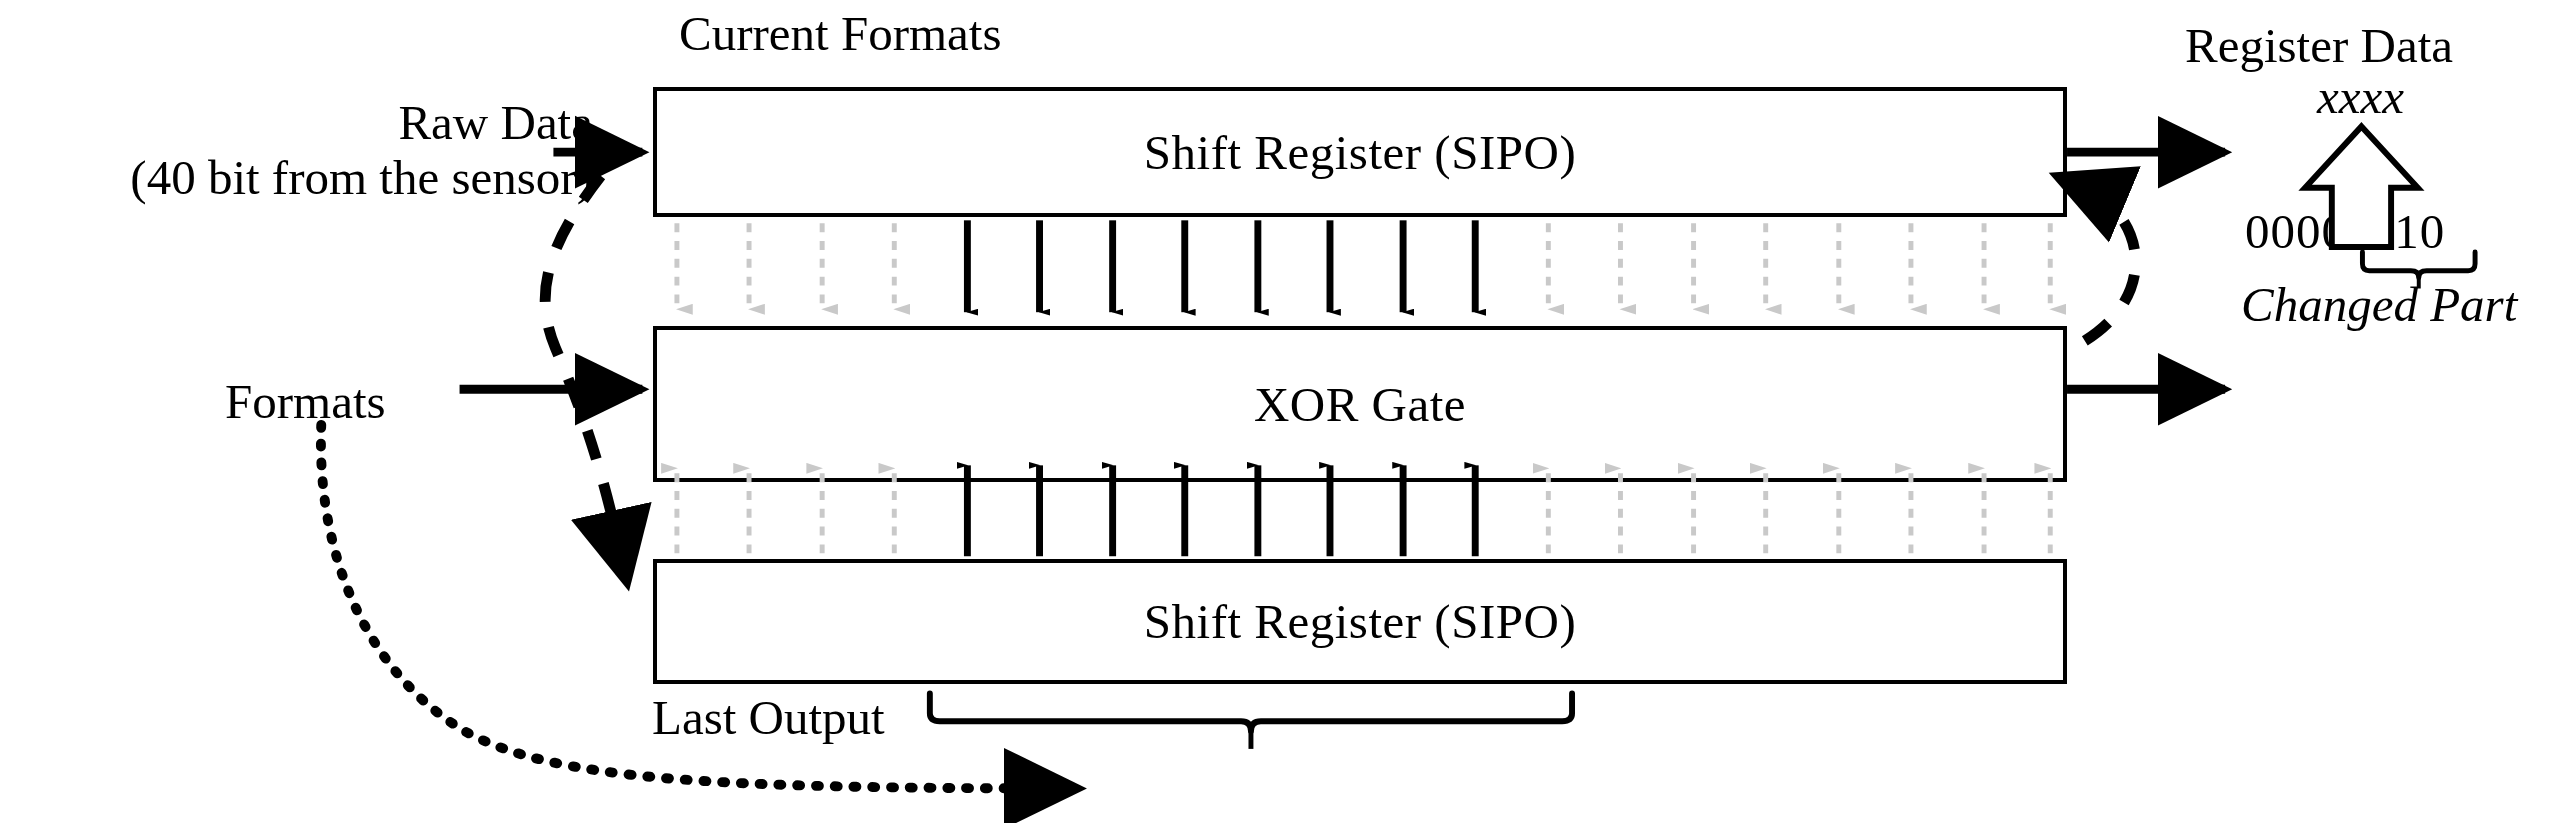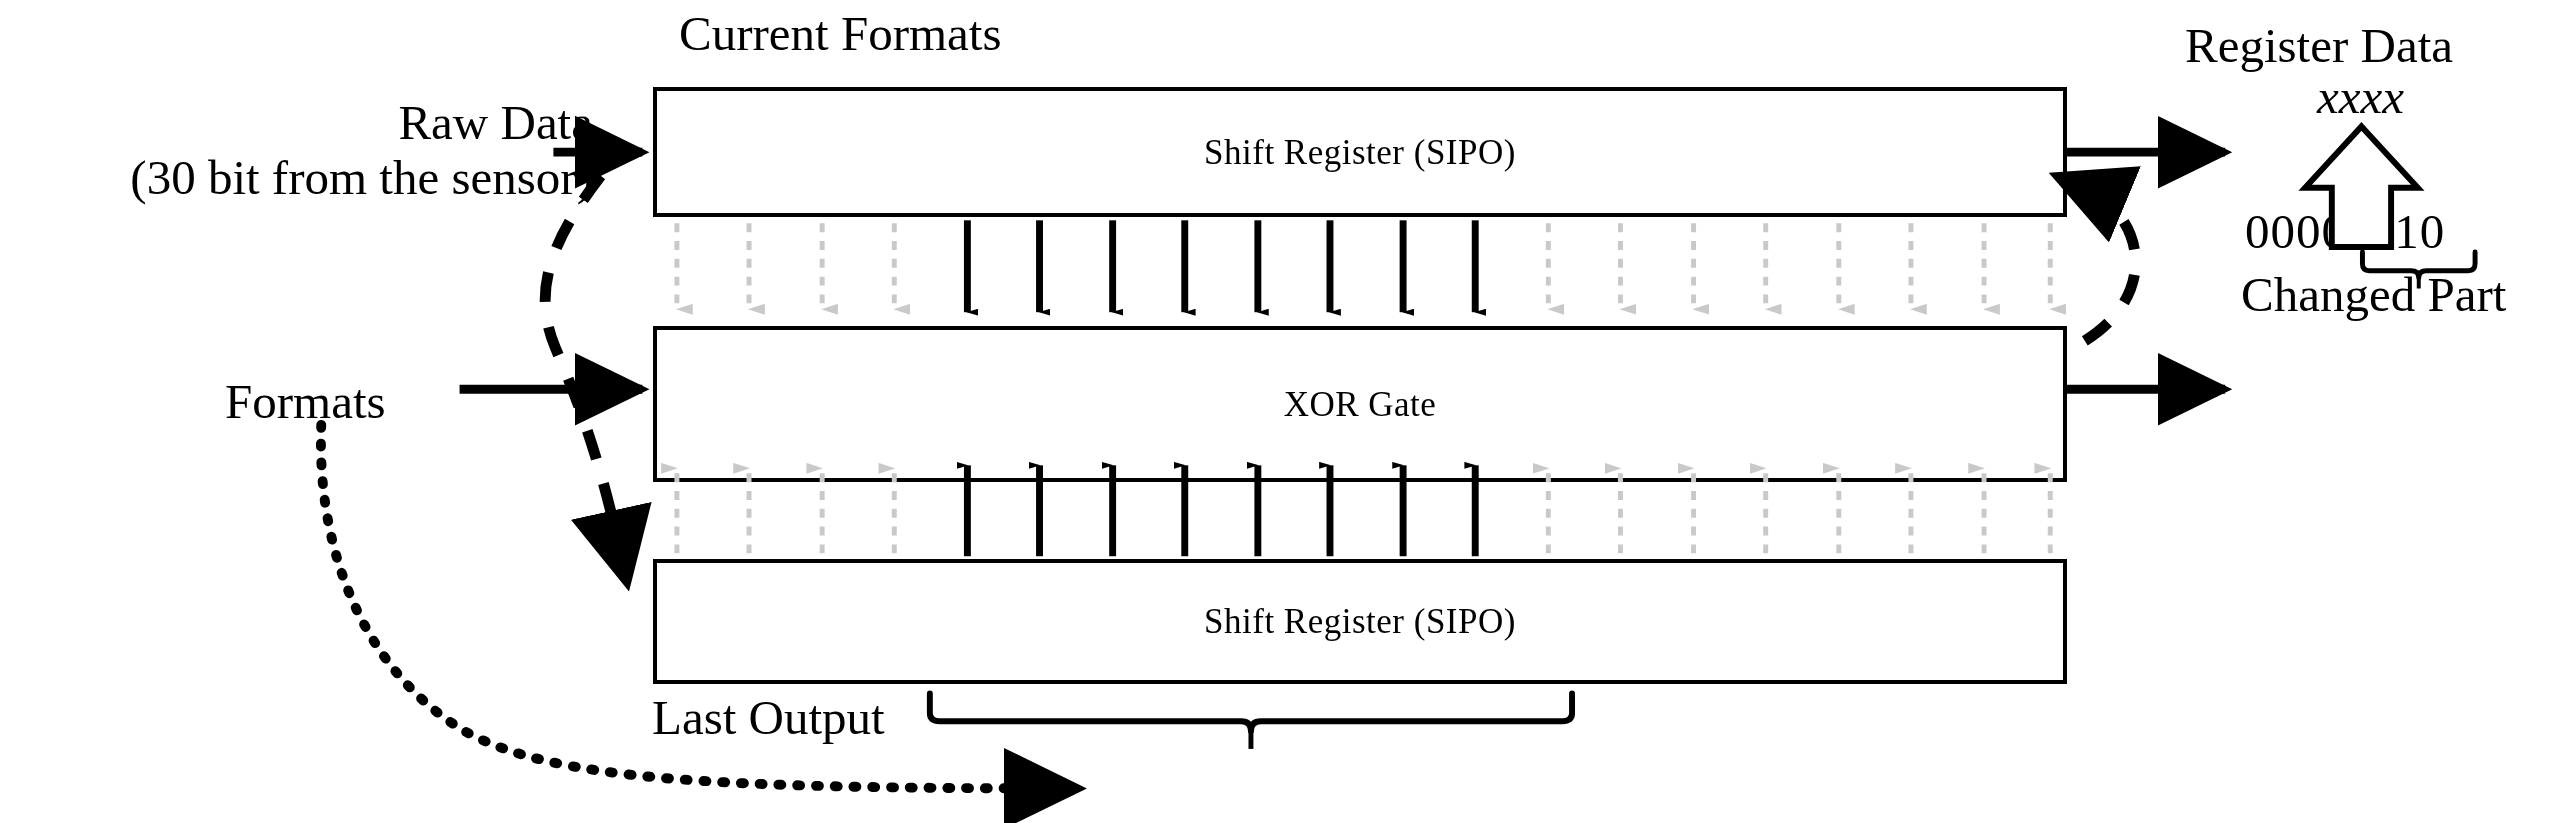--- a/index.html
+++ b/index.html
@@ -1,20 +1,20 @@
 <!DOCTYPE html>
 <html><head>
 <meta charset="utf-8">
 <style>
   html,body{margin:0;padding:0;background:#ffffff;}
   body{width:2576px;height:823px;font-family:"Liberation Serif","DejaVu Serif",serif;color:#000;}
   #stage{position:relative;width:2576px;height:823px;overflow:hidden;background:#fff;}
   .box{position:absolute;box-sizing:border-box;border:4px solid #000;background:#fff;
        display:flex;align-items:center;justify-content:center;}
-  .box .boxlabel{font-size:35px;line-height:1;letter-spacing:0.5px;}
+  .box .boxlabel{font-size:49px;line-height:1;letter-spacing:0.5px;}
   .lbl{position:absolute;font-size:49px;line-height:1.08;white-space:nowrap;}
   .lbl.two{line-height:1.12;}
   .ctr{text-align:right;}
   svg.layer{position:absolute;left:0;top:0;width:2576px;height:823px;overflow:visible;pointer-events:none;}
   .ital{font-style:italic;}
   .mono-num{font-size:49px;letter-spacing:1px;}
 </style>
 </head>
 <body>
 
@@ -31,21 +31,21 @@
   <div class="box" style="left:653px;top:559px;width:1414px;height:125px;">
     <span class="boxlabel">Shift Register (SIPO)</span>
   </div>
 
   <div class="lbl" style="left:679px;top:8px;">
     <span>Current Formats</span>
   </div>
 
   <div class="lbl two ctr" style="left:30px;top:96px;width:563px;">
     <div>Raw Data</div>
-    <div>(30 bit from the sensor)</div>
+    <div>(40 bit from the sensor)</div>
   </div>
 
   <div class="lbl" style="left:225px;top:356px;margin-top:20px;">
     <span>Formats</span>
   </div>
 
   <div class="lbl" style="left:652px;top:692px;">
     <span>Last Output</span>
   </div>
 
@@ -55,21 +55,21 @@
   </div>
 
   <div class="lbl ital" style="left:2317px;top:71px;">
     <span>xxxx</span>
   </div>
 
   <div class="lbl" style="left:2245px;top:206px;">
     <span class="mono-num">0000</span><span class="mono-num">1110</span>
   </div>
 
-  <div class="lbl" style="left:2241px;top:269px;">
+  <div class="lbl" style="left:2241px;top:279px;font-style:italic;">
     <span>Changed Part</span>
   </div>
 
   <svg class="layer" viewBox="0 0 2607 833">
     <defs>
       <marker id="ahBlack" markerWidth="9" markerHeight="9" refX="7.6" refY="4.5" orient="auto" markerUnits="strokeWidth">
         <path d="M0,0.4 L8.4,4.5 L0,8.6 z" fill="#000"></path>
       </marker>
       <marker id="ahSlimDown" markerWidth="7" markerHeight="12" refX="3.5" refY="11" orient="auto" markerUnits="userSpaceOnUse">
         <path d="M0,0 L7,0 L3.5,12 z" fill="#000"></path>

